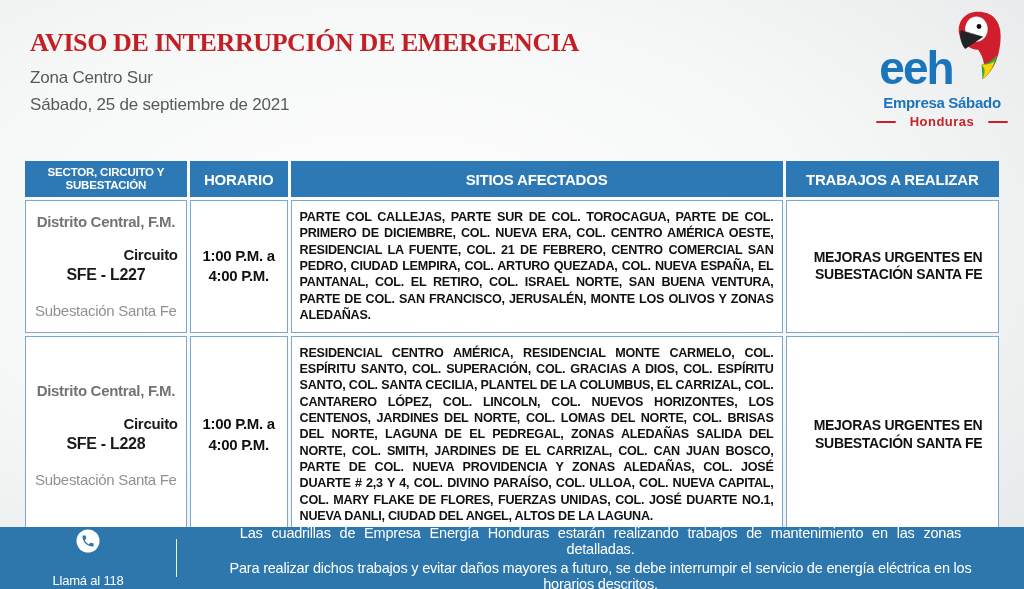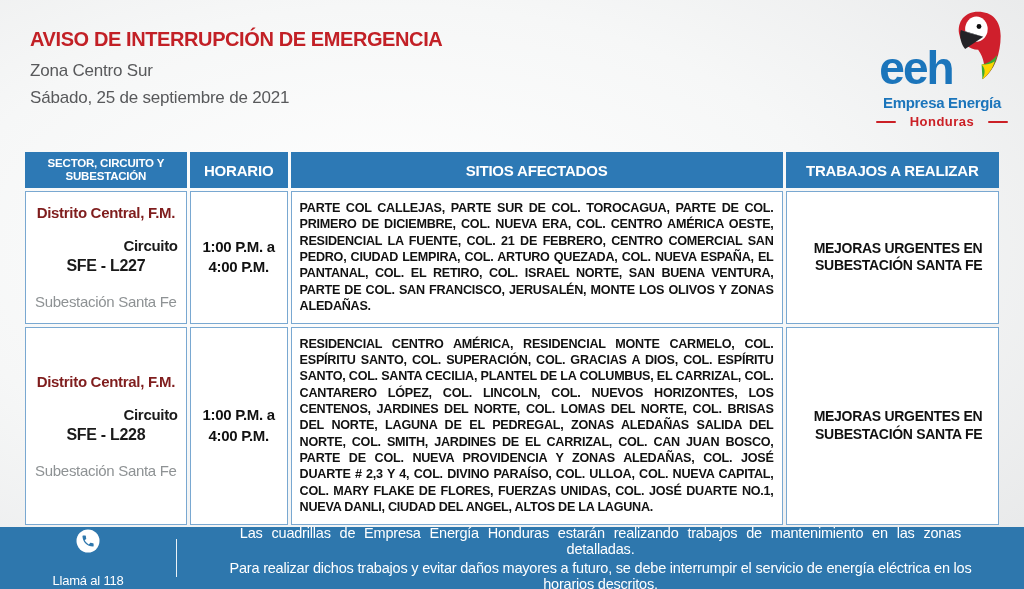--- a/index.html
+++ b/index.html
@@ -19,56 +19,56 @@
     font-family:"Liberation Sans", sans-serif;
     background:radial-gradient(ellipse at 38% 42%, #ffffff 0%, #f6f7f7 50%, #e6e7e8 100%);
     position:relative;
   }
   .page{position:absolute;inset:0;}
 
   
   .hdr{position:absolute;left:30px;top:28px;}
   .hdr h1{
     color:var(--title_red);
-    font-size:20px;font-weight:bold;letter-spacing:-0.4px;
+    font-size:26px;font-weight:bold;letter-spacing:-0.4px;font-family:Liberation Serif, serif;
   }
   .hdr .zone{color:var(--text_gray);font-size:17px;margin-top:10px;letter-spacing:-0.2px;}
   .hdr .date{color:var(--text_gray);font-size:17px;margin-top:7px;letter-spacing:-0.2px;}
 
   
   .logo{position:absolute;right:16px;top:10px;width:132px;text-align:center;}
   .logo .mark{display:flex;align-items:flex-end;justify-content:center;}
   .logo .eeh{
     color:var(--logo_blue);font-size:46px;font-weight:bold;letter-spacing:-2px;line-height:0.82;
     margin-bottom:4px;
   }
   .logo .company{color:var(--logo_blue);font-size:15px;font-weight:bold;letter-spacing:-0.3px;margin-top:2px;}
   .logo .country{display:flex;align-items:center;justify-content:center;gap:14px;margin-top:3px;}
   .logo .country .txt{color:var(--logo_red);font-size:13px;font-weight:bold;letter-spacing:0.5px;}
   .logo .dash{width:22px;height:2px;background:var(--logo_red);border-radius:1px;}
 
   
   table.notice{
-    position:absolute;left:22px;top:149px;width:980px;
+    position:absolute;left:22px;top:158px;width:980px;
     border-collapse:separate;border-spacing:3px;
   }
   table.notice th{
     background:var(--header_blue);color:#ffffff;text-align:center;vertical-align:middle;
     font-weight:bold;height:36px;letter-spacing:-0.2px;
   }
   th.c1{width:162px;font-size:11.5px;line-height:1.15;padding:0 18px;}
   th.c2{width:98px;font-size:15px;}
   th.c3{width:494px;font-size:15px;}
   th.c4{width:214px;font-size:15px;}
   table.notice td{
     border:1.5px solid var(--border_blue);
     background:#ffffff;vertical-align:middle;
   }
   td.sector{background:var(--cell_gray);text-align:center;padding:6px 8px;}
-  .sector .district{font-size:15px;font-weight:bold;color:#7f1d1d;letter-spacing:-0.3px;}
+  .sector .district{font-size:15px;font-weight:bold;color:#737373;letter-spacing:-0.3px;}
   .sector .circuit-label{font-size:15px;font-weight:bold;color:#1a1a1a;margin-top:16px;letter-spacing:-0.3px;text-align:right;}
   .sector .circuit-code{font-size:16px;font-weight:bold;color:#1a1a1a;margin-top:3px;letter-spacing:-0.3px;}
   .sector .substation{font-size:15px;font-weight:normal;color:var(--substation_gray);margin-top:18px;letter-spacing:-0.3px;}
   td.schedule{text-align:center;font-size:15px;font-weight:bold;color:#111;line-height:1.35;letter-spacing:-0.3px;}
   td.sites{padding:8px 8px;}
   .sites-text{
     font-size:12.6px;font-weight:bold;color:#111;
     text-align:justify;line-height:1.30;letter-spacing:-0.25px;
   }
   td.works{text-align:right;}
@@ -113,21 +113,21 @@
           <path d="M29 2 C13 2 5 14 7 27 C9 39 19 45 29 46 C36 56 38 66 34 80 C48 70 55 50 55 30 C55 12 45 2 29 2 Z" fill="#cf1f2c"></path>
           <path d="M34 80 C44 72 49 62 51 52 C46 58 40 62 33 63 Z" fill="#3aaa35"></path>
           <path d="M33 63 C38 68 37 74 34 80 C41 74 46 67 48 59 C44 62 39 63 33 63 Z" fill="#ffd400"></path>
           <ellipse cx="27" cy="22" rx="13" ry="14.5" fill="#ffffff"></ellipse>
           <circle cx="30" cy="19" r="2.8" fill="#0d0d0d"></circle>
           <path d="M9 23 L35 31 L14 45 C9 39 7 30 9 23 Z" fill="#232327"></path>
           <path d="M9 23 L35 31 L20 27 Z" fill="#7d8185"></path>
         </svg>
       </span>
     </div>
-    <div class="company">Empresa Energía</div>
+    <div class="company">Empresa Sábado</div>
     <div class="country">
       <span class="dash"></span>
       <span class="txt">Honduras</span>
       <span class="dash"></span>
     </div>
   </div>
 
   <table class="notice">
     <thead>
       <tr>

